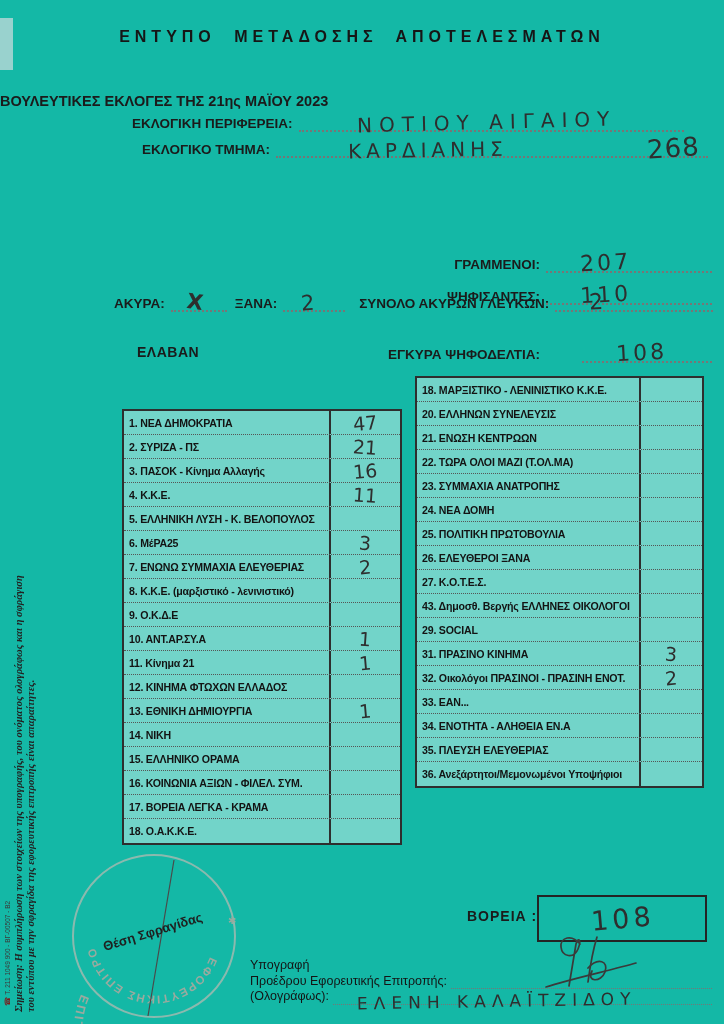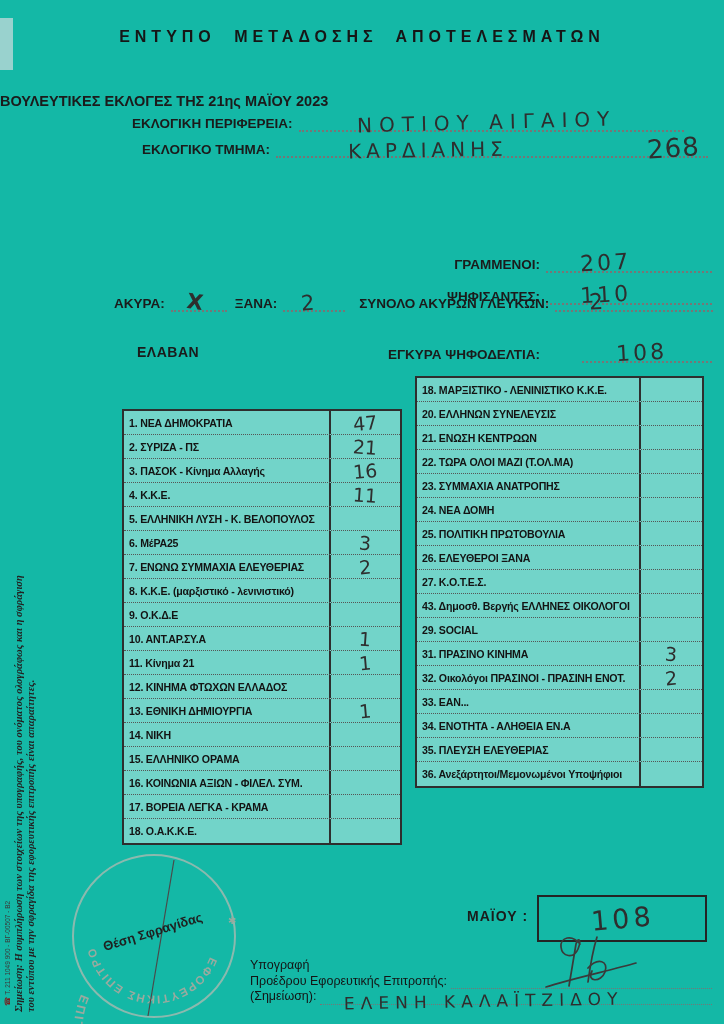--- a/index.html
+++ b/index.html
@@ -310,33 +310,33 @@
       </text>
       <text font-family="Liberation Sans, sans-serif" font-size="11.5" font-weight="bold" fill="#b2a89e" letter-spacing="1.5">
         <textPath href="#arcBottom" startOffset="6">ΕΦΟΡΕΥΤΙΚΗΣ ΕΠΙΤΡΟΠΗΣ</textPath>
       </text>
       <text x="172" y="74" font-size="10" fill="#b2a89e">✱</text>
     </g>
     <line x1="92" y1="166" x2="118" y2="10" stroke="#4a4a4a" stroke-width="1.2"></line>
     <text x="98" y="86" transform="rotate(-17 98 86)" text-anchor="middle" font-family="Liberation Sans, sans-serif" font-size="13" font-weight="bold" fill="#1f1f1f">Θέση Σφραγίδας</text>
   </svg>
 
-  <div class="synola-label">ΜΑΪΟΥ :</div>
+  <div class="synola-label">ΒΟΡΕΙΑ :</div>
   <div class="synola-box">
     <span class="hand synola-val">108</span>
   </div>
 
   <div class="sig">
     <div>Υπογραφή</div>
     <div class="sigline">
       <span>Προέδρου Εφορευτικής Επιτροπής:</span>
       <span class="dotline"></span>
     </div>
     <div class="sigline">
-      <span>(Σημείωση):</span>
+      <span>(Ολογράφως):</span>
       <span class="dotline">
         <span class="hand hv-name">ΕΛΕΝΗ ΚΑΛΑΪΤΖΙΔΟΥ</span>
       </span>
     </div>
     <svg class="sig-squiggle" width="100" height="62" viewBox="0 0 100 62">
       <g fill="none" stroke="#3a3a3a" stroke-width="1.7" stroke-linecap="round">
         <path d="M 40,12 C 32,2 20,5 21,15 C 22,25 34,27 38,17 C 42,7 38,5 36,12 L 29,54"></path>
         <path d="M 57,5 C 52,21 50,35 48,50"></path>
         <path d="M 48,36 C 58,25 69,29 65,40 C 61,51 46,50 52,39"></path>
         <path d="M 6,55 C 30,47 72,38 96,31"></path>

